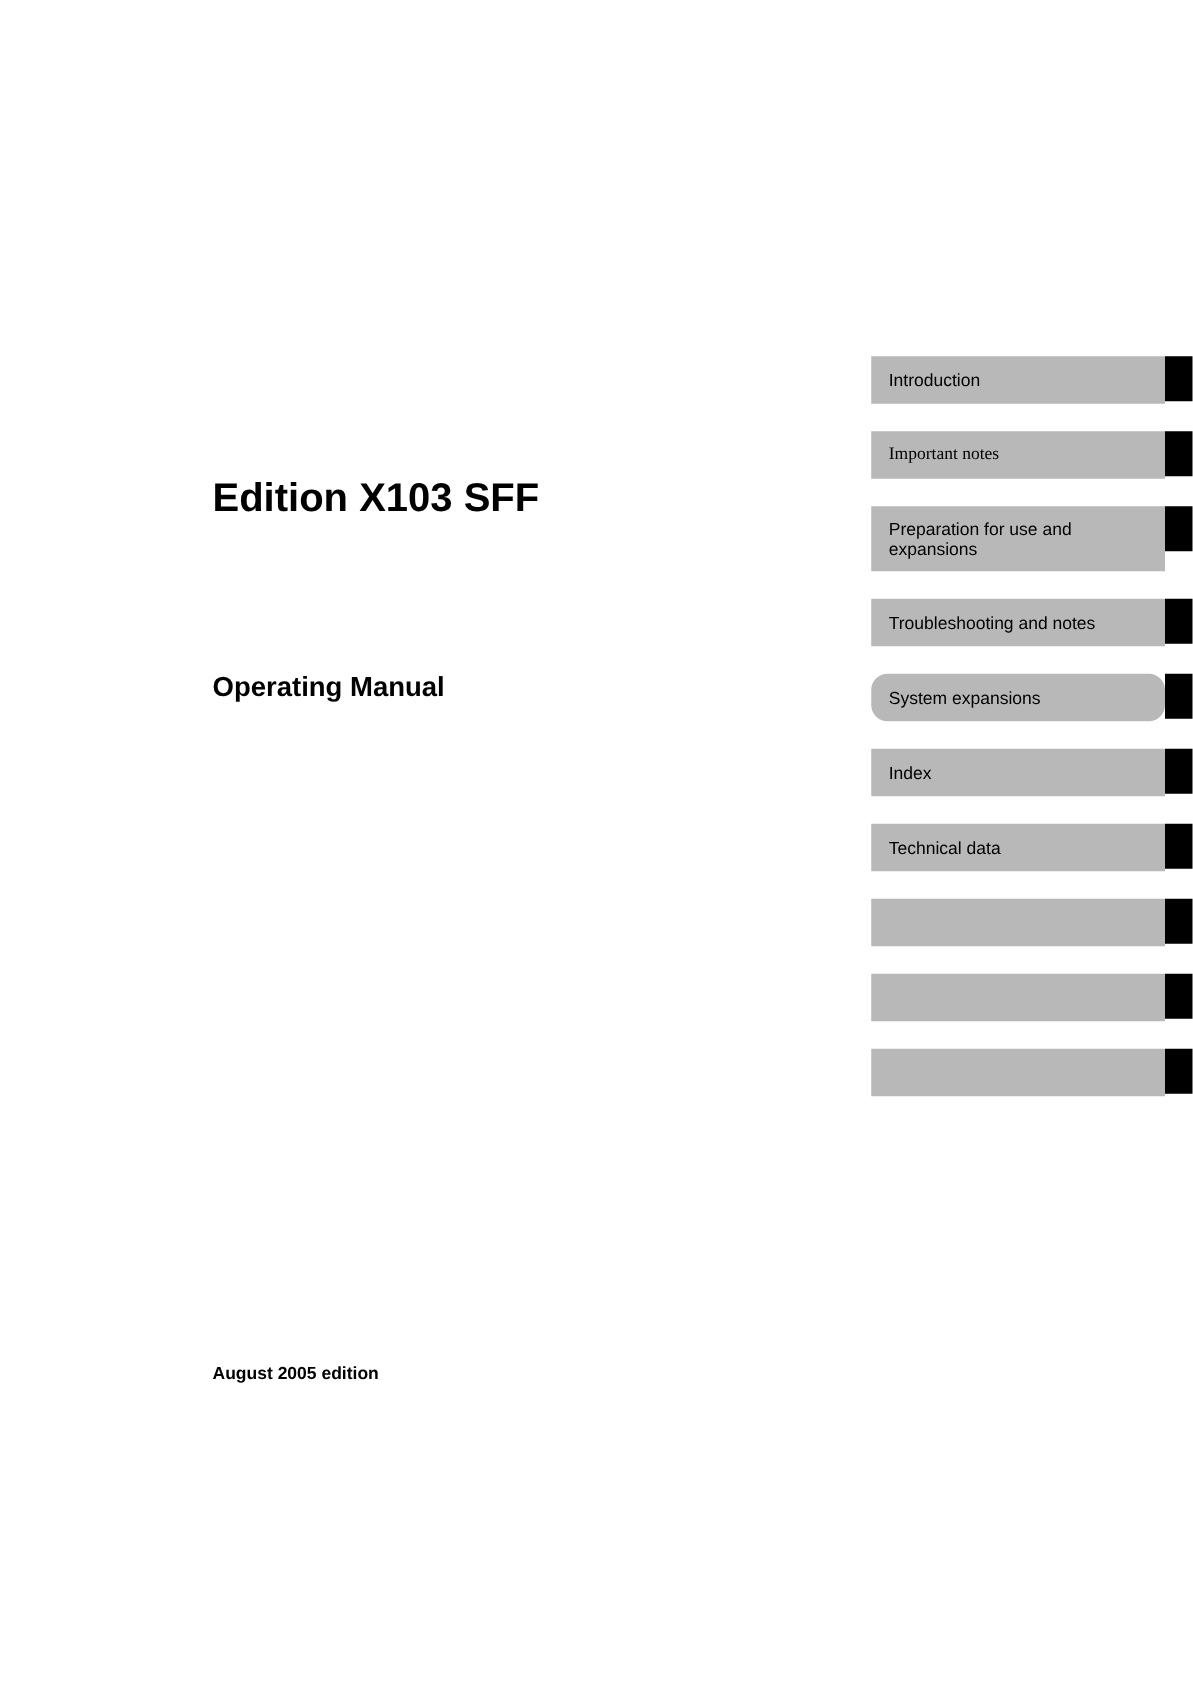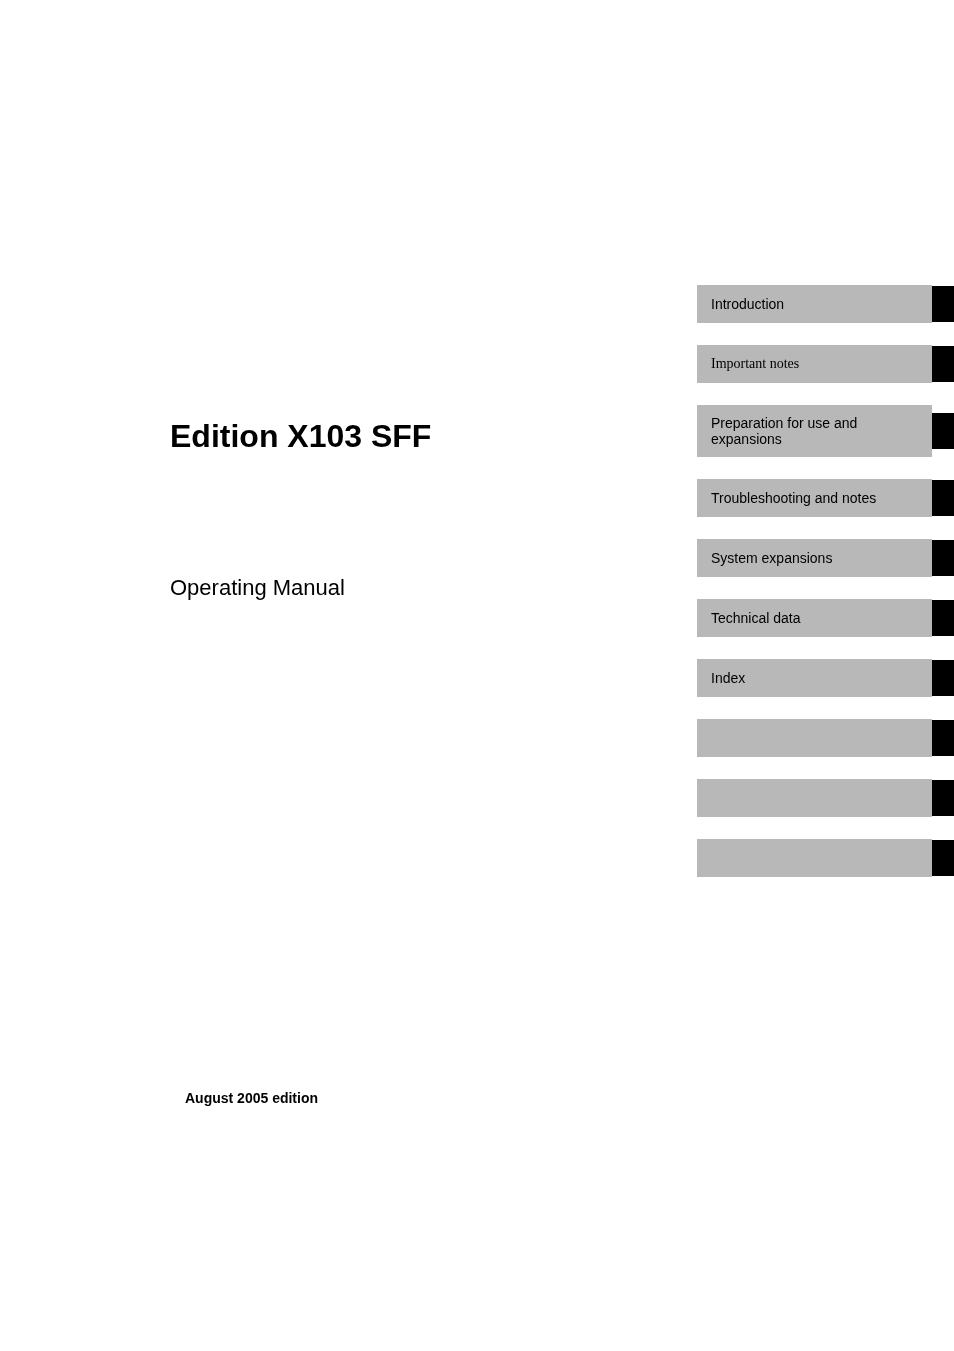--- a/index.html
+++ b/index.html
@@ -28,48 +28,47 @@
       position: absolute;
       left: 170px;
       top: 380px;
     }
 
     .edition-title {
       font-size: 32px;
       font-weight: bold;
       color: #000000;
       margin-bottom: 120px;
-      margin-top: 38px;
     }
 
     .operating-manual-title {
       font-size: 22px;
-      font-weight: normal;
+      font-weight: bold;
       color: #000000;
     }
 
     .edition-date {
       position: absolute;
-      left: 185px;
+      left: 170px;
       top: 1090px;
       font-size: 14px;
       font-weight: bold;
       color: #000000;
     }
 
     .right-section {
       position: absolute;
       right: 0;
       top: 285px;
       width: 290px;
     }
 
     .tab-item {
       display: flex;
-      align-items: center;
+      align-items: flex-start;
       margin-bottom: 22px;
       position: relative;
       padding-left: 33px;
     }
 
     .tab-label-bar {
       background-color: #b8b8b8;
       flex: 1;
       padding: 10px 10px 10px 14px;
       font-size: 14px;
@@ -103,20 +102,21 @@
     .tab-item-preparation .tab-label-bar {
       min-height: 52px;
     }
 
     .tab-item-troubleshooting .tab-label-bar {
       min-height: 38px;
     }
 
     .tab-item-system .tab-label-bar {
       min-height: 38px;
+      border-radius: 13px;
     }
 
     .tab-item-technical .tab-label-bar {
       min-height: 38px;
     }
 
     .tab-item-index .tab-label-bar {
       min-height: 38px;
     }
 
@@ -158,27 +158,27 @@
     <div class="tab-item tab-item-troubleshooting">
       <div class="tab-label-bar">Troubleshooting and notes</div>
       <div class="tab-black-bar"></div>
     </div>
 
     <div class="tab-item tab-item-system">
       <div class="tab-label-bar">System expansions</div>
       <div class="tab-black-bar"></div>
     </div>
 
-    <div class="tab-item tab-item-technical">
-      <div class="tab-label-bar">Technical data</div>
+    <div class="tab-item tab-item-index">
+      <div class="tab-label-bar">Index</div>
       <div class="tab-black-bar"></div>
     </div>
 
-    <div class="tab-item tab-item-index">
-      <div class="tab-label-bar">Index</div>
+    <div class="tab-item tab-item-technical">
+      <div class="tab-label-bar">Technical data</div>
       <div class="tab-black-bar"></div>
     </div>
 
     <div class="tab-item tab-item-empty1 empty">
       <div class="tab-label-bar"></div>
       <div class="tab-black-bar"></div>
     </div>
 
     <div class="tab-item tab-item-empty2 empty">
       <div class="tab-label-bar"></div>

